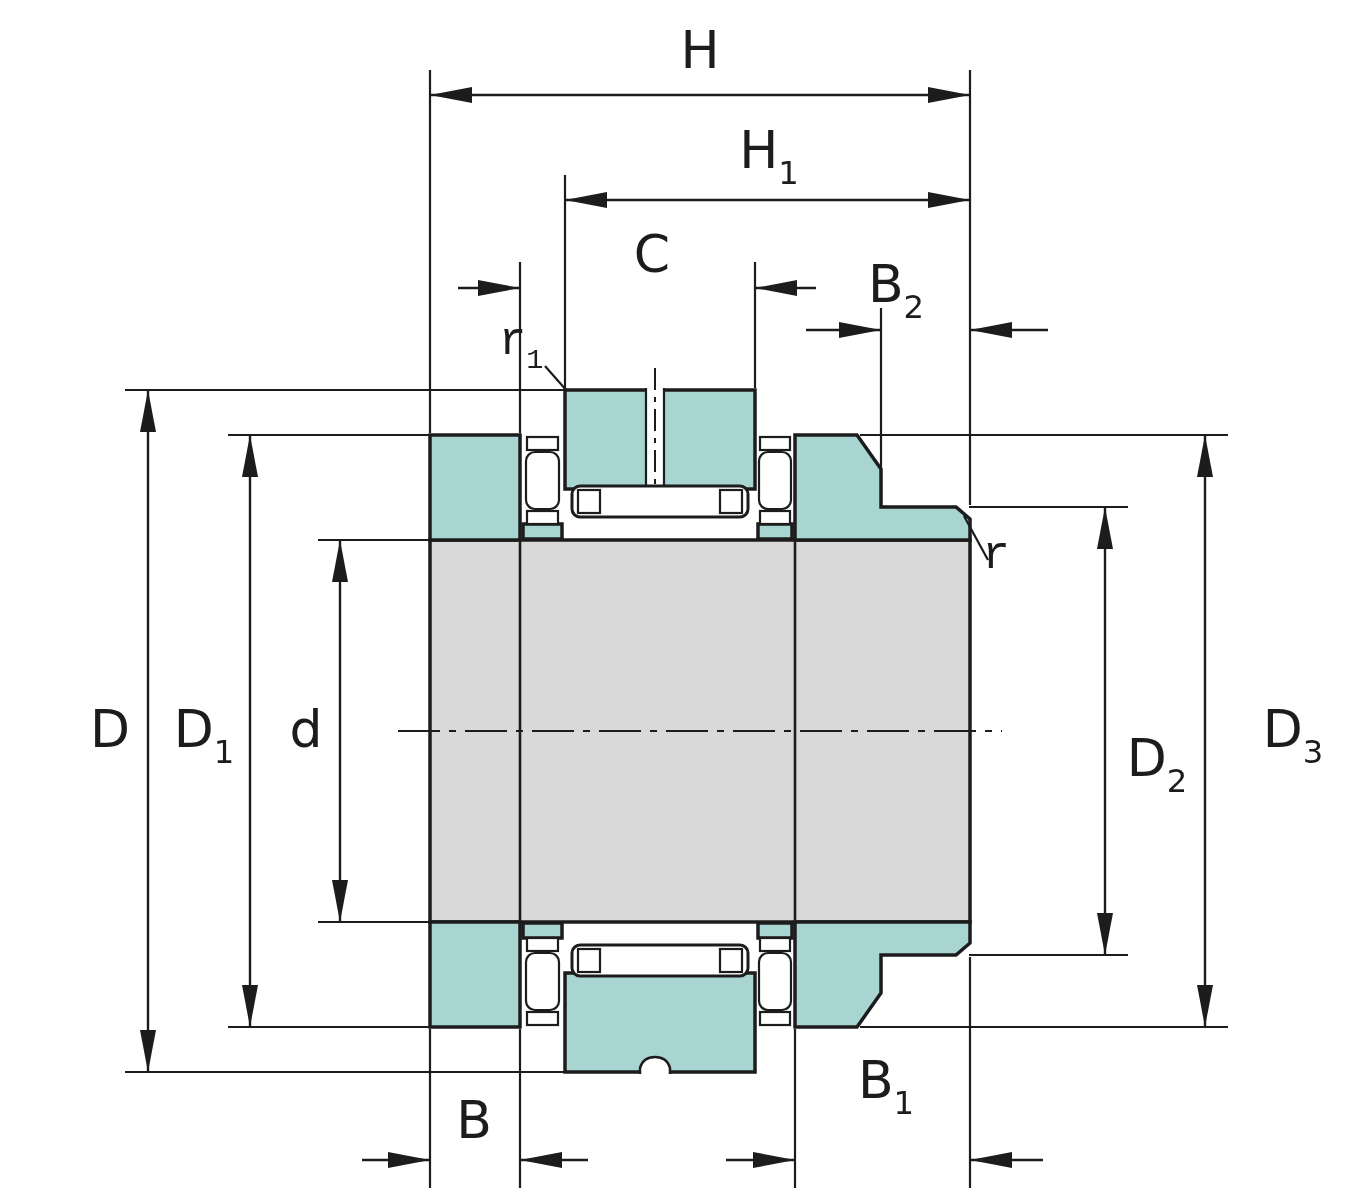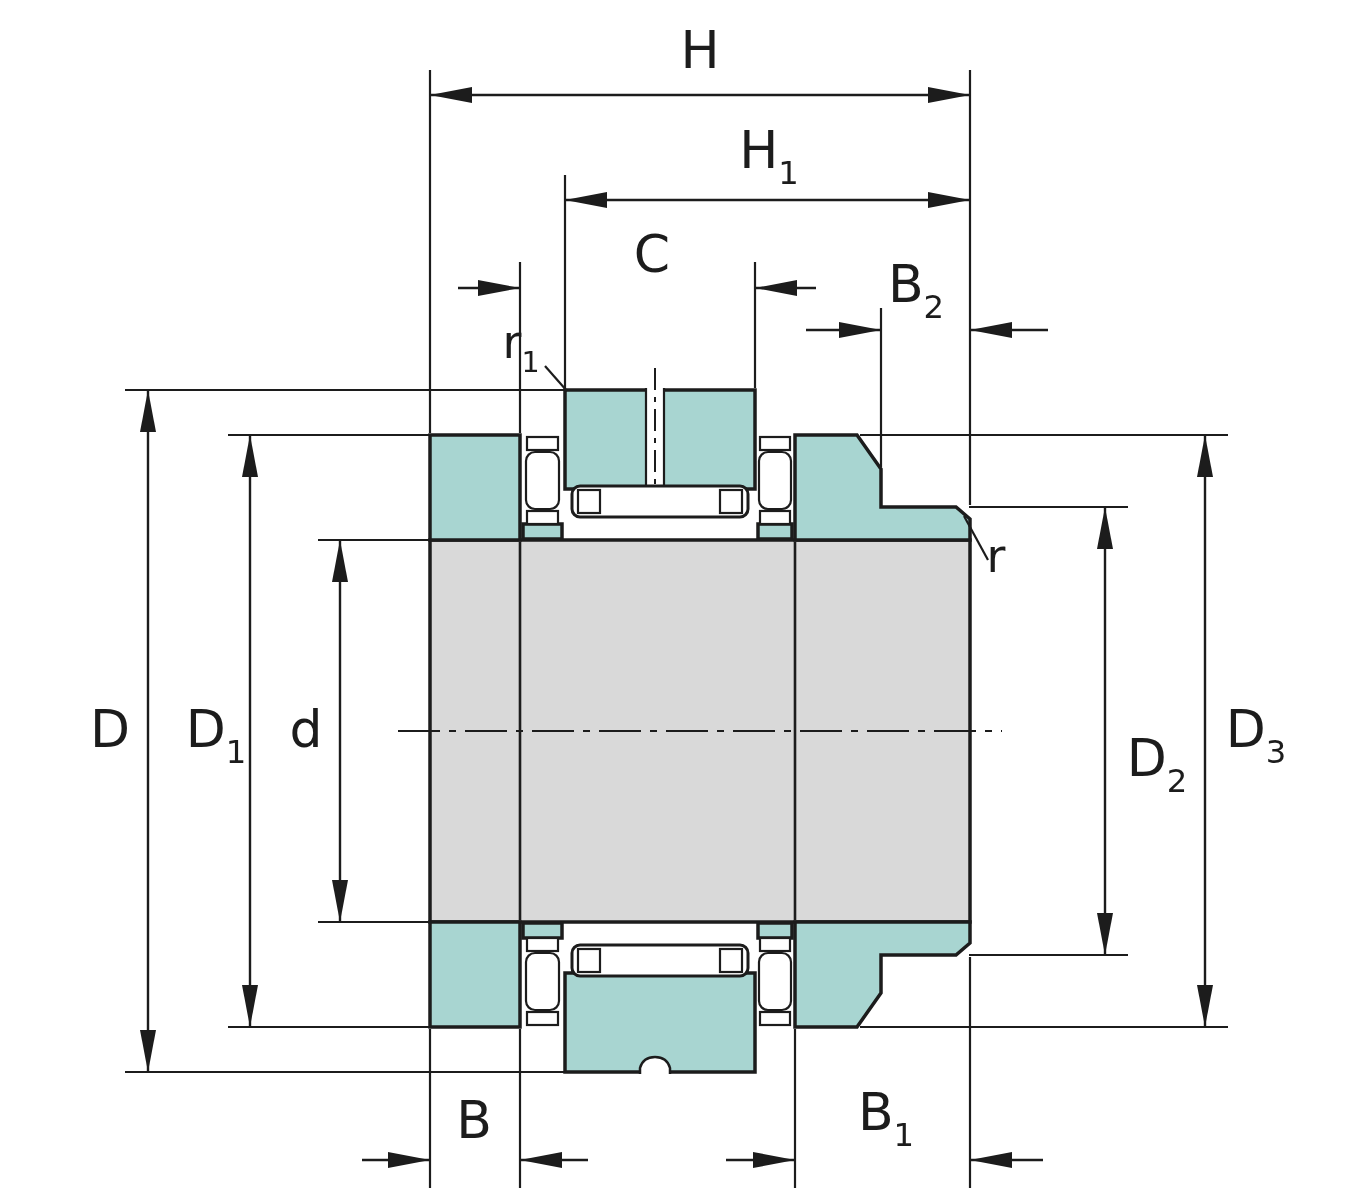--- a/index.html
+++ b/index.html
@@ -28,21 +28,21 @@
   .centerline{fill:none;stroke:var(--line);stroke-width:2.2;stroke-dasharray:42 9 7 9;}
   .slotline{fill:none;stroke:var(--line);stroke-width:2;stroke-dasharray:22 7 5 7;}
   .dim-label{
     position:absolute;
     transform:translate(-50%,-50%);
     font-size:52px;
     color:var(--line);
     white-space:nowrap;
     line-height:1;
   }
-  .dim-label.small{font-size:46px;}
+  .dim-label.small{font-size:46px;font-family:Liberation Mono, monospace;}
   .dim-label sub{font-size:0.62em;position:relative;bottom:-0.15em;line-height:0;}
 </style>
 </head>
 <body>
 
 <div id="stage">
 
   <svg width="1350" height="1200" viewBox="0 0 1350 1200">
     <defs>
       <marker id="arr" viewBox="0 0 42 16" refX="42" refY="8" markerWidth="42" markerHeight="16" orient="auto-start-reverse" markerUnits="userSpaceOnUse">
@@ -159,24 +159,24 @@
       <line class="dim" x1="1043" y1="1160" x2="970" y2="1160" marker-end="url(#arr)"></line>
 
       <line class="thin" x1="545" y1="366" x2="567" y2="391"></line>
       <line class="thin" x1="988" y1="560" x2="964" y2="516"></line>
     </g>
   </svg>
 
   <div class="dim-label" style="left:700px;top:50px"><span>H</span><sub></sub></div>
   <div class="dim-label" style="left:769px;top:150px"><span>H</span><sub>1</sub></div>
   <div class="dim-label" style="left:652px;top:254px"><span>C</span><sub></sub></div>
-  <div class="dim-label" style="left:916px;top:284px"><span>B</span><sub>2</sub></div>
+  <div class="dim-label" style="left:896px;top:284px"><span>B</span><sub>2</sub></div>
   <div class="dim-label small" style="left:521px;top:342px"><span>r</span><sub>1</sub></div>
   <div class="dim-label small" style="left:996px;top:556px"><span>r</span><sub></sub></div>
   <div class="dim-label" style="left:110px;top:729px"><span>D</span><sub></sub></div>
-  <div class="dim-label" style="left:216px;top:729px"><span>D</span><sub>1</sub></div>
+  <div class="dim-label" style="left:204px;top:729px"><span>D</span><sub>1</sub></div>
   <div class="dim-label" style="left:306px;top:729px"><span>d</span><sub></sub></div>
   <div class="dim-label" style="left:1157px;top:758px"><span>D</span><sub>2</sub></div>
-  <div class="dim-label" style="left:1256px;top:729px"><span>D</span><sub>3</sub></div>
+  <div class="dim-label" style="left:1293px;top:729px"><span>D</span><sub>3</sub></div>
   <div class="dim-label" style="left:474px;top:1120px"><span>B</span><sub></sub></div>
-  <div class="dim-label" style="left:886px;top:1112px"><span>B</span><sub>1</sub></div>
+  <div class="dim-label" style="left:886px;top:1080px"><span>B</span><sub>1</sub></div>
 
 </div>
 
 </body></html>

